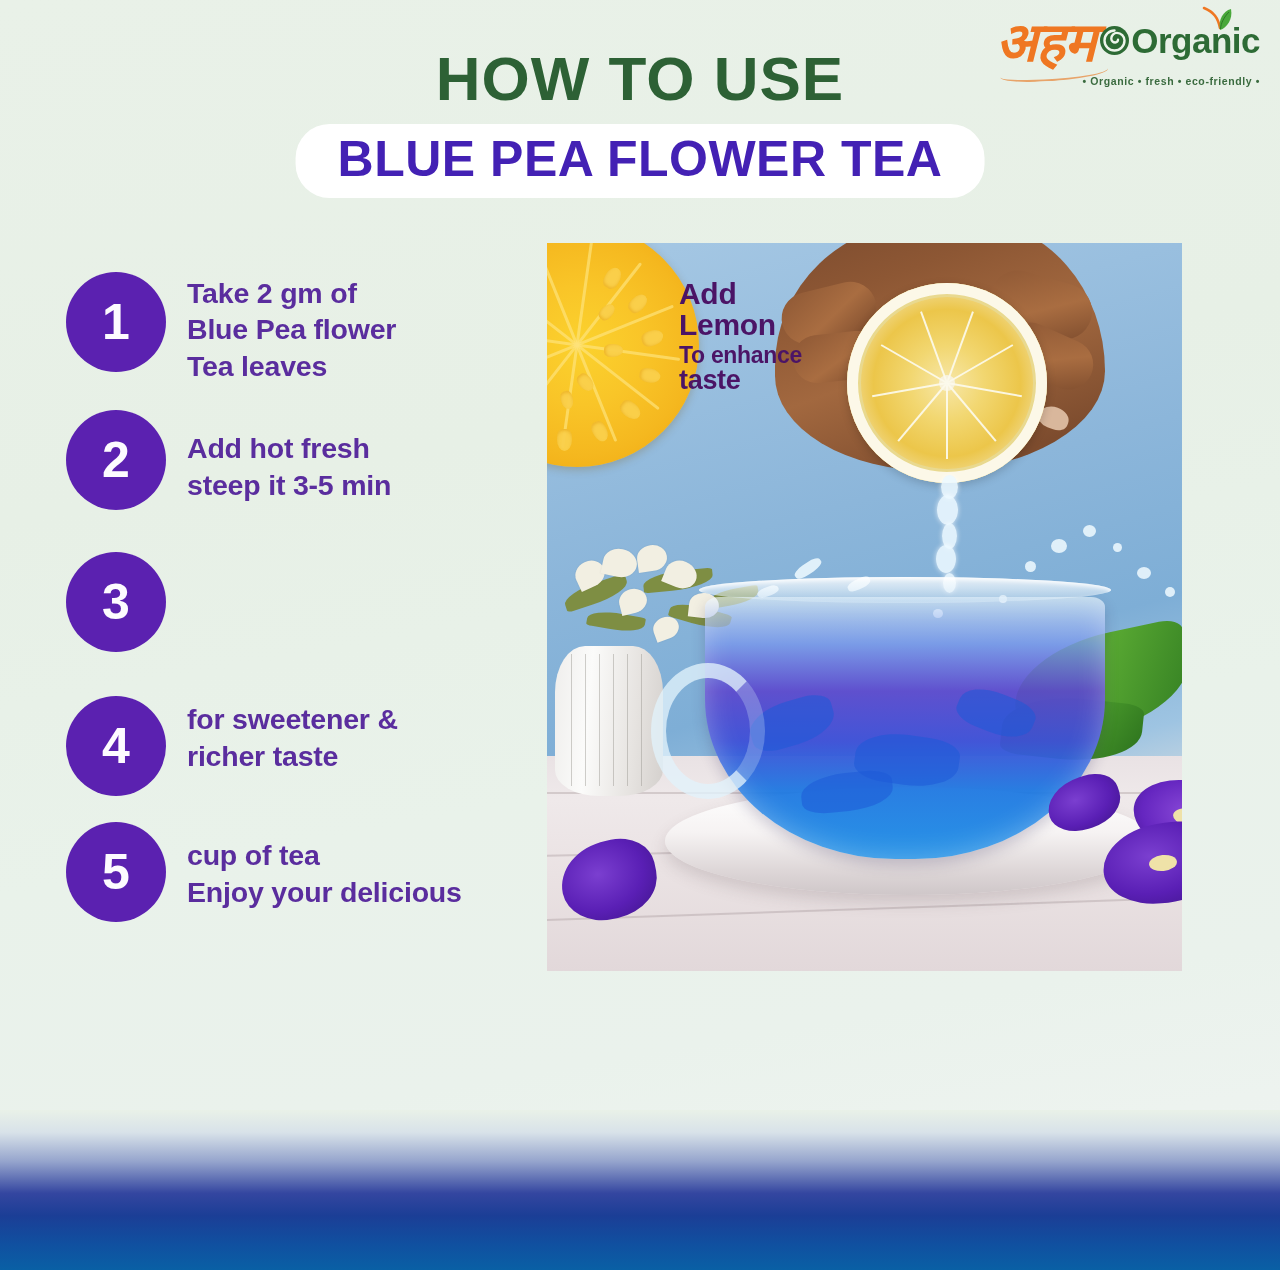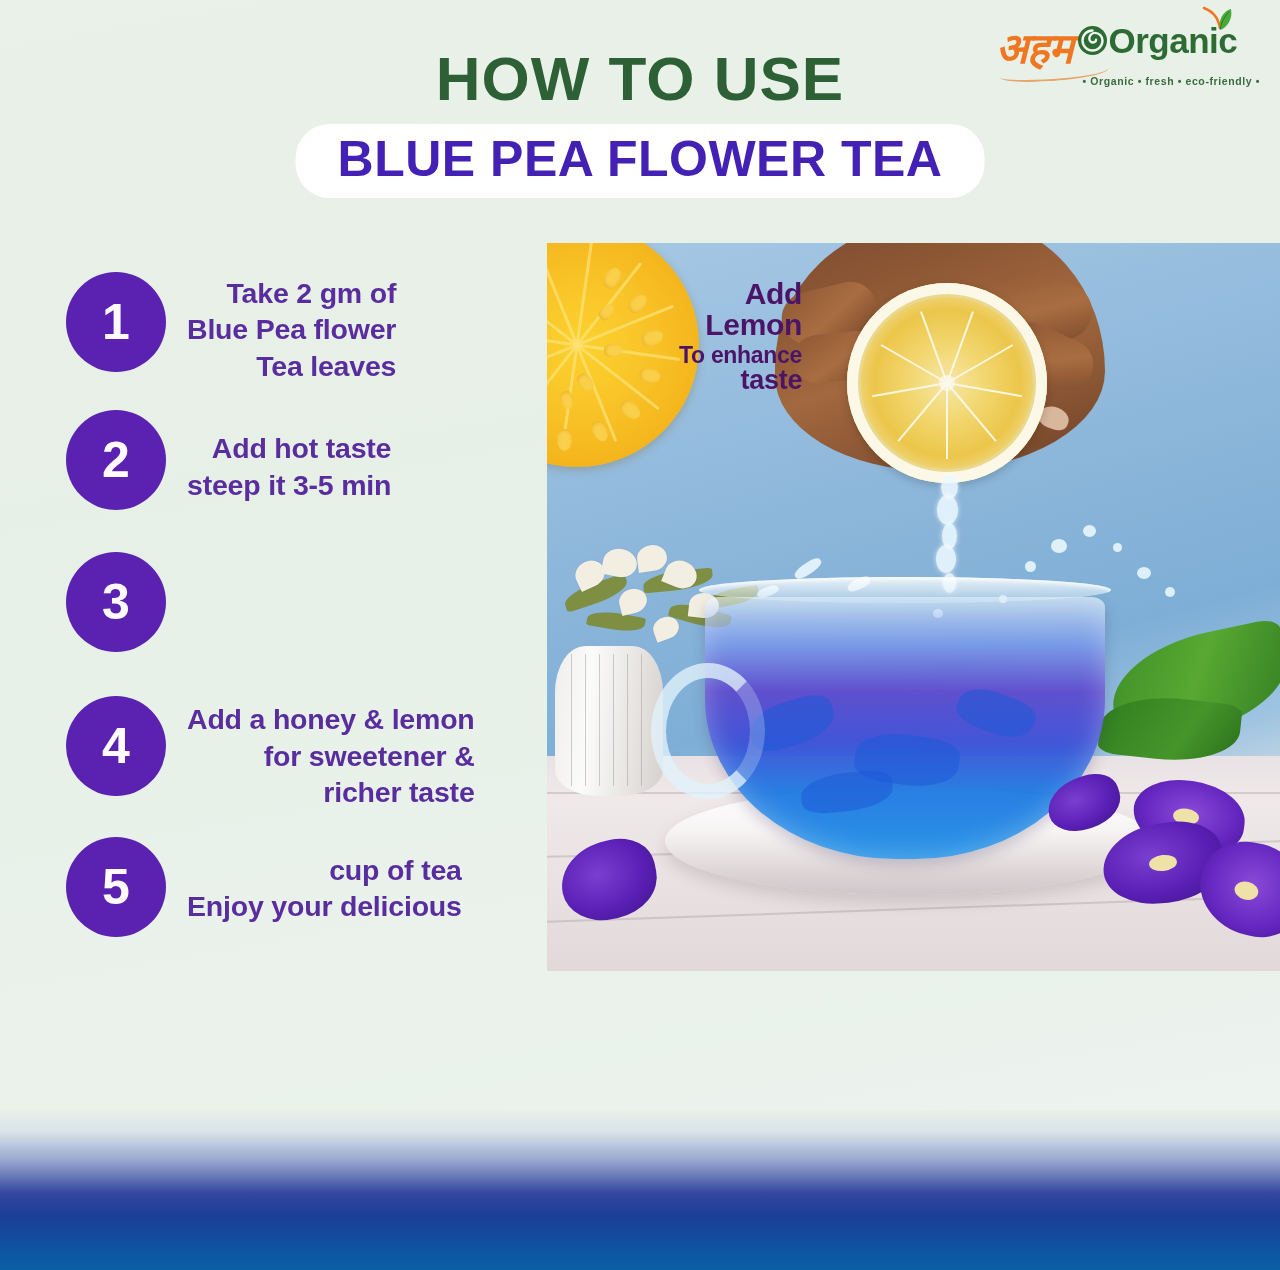--- a/index.html
+++ b/index.html
@@ -23,21 +23,21 @@
       rgba(52,70,160,1) 52%,
       rgba(27,62,150,1) 66%,
       rgba(16,80,160,1) 84%,
       rgba(9,96,165,1) 100%);
   }
   
   #logo{position:absolute;top:12px;right:16px;width:268px;height:86px;}
   #logo-mark{display:flex;align-items:flex-end;height:56px;position:relative;}
   #logo-hindi{
     font-family:"Liberation Serif",serif;font-style:italic;font-weight:bold;
-    font-size:42px;color:#ef7722;letter-spacing:-1px;line-height:1;
+    font-size:54px;color:#ef7722;letter-spacing:-1px;line-height:1;
     margin-right:4px;position:relative;top:2px;
   }
   #logo-hindi::after{
     content:"";position:absolute;left:4px;bottom:-11px;width:108px;height:14px;
     border-bottom:2.5px solid #e8a46a;border-radius:0 0 60% 40%;
     transform:rotate(-3deg);
   }
   #logo-spiral{position:relative;width:31px;height:31px;margin-right:1px;align-self:center;}
   #logo-spiral svg{display:block;}
   #logo-organic{
@@ -69,36 +69,36 @@
   .step{display:flex;align-items:flex-start;margin-bottom:22px;}
   .step-badge{
     flex:0 0 auto;width:100px;height:100px;border-radius:50%;
     background:#5b21b0;color:#fdfbff;
     display:flex;align-items:center;justify-content:center;
     font-size:50px;font-weight:bold;line-height:1;
   }
   .step-text{
     margin-left:21px;padding-top:8px;
     font-size:28.5px;font-weight:bold;color:#5a2d9e;
-    line-height:1.28;letter-spacing:-0.2px;text-align:right;
+    line-height:1.28;letter-spacing:-0.2px;
   }
   .step-text span{display:block;white-space:nowrap;}
   #step-1{margin-bottom:26px;}
   #step-1 .step-text{padding-top:3px;}
   #step-2{margin-bottom:42px;}
   #step-2 .step-text{padding-top:20px;}
   #step-3{margin-bottom:44px;}
   #step-3 .step-text{padding-top:18px;}
   #step-4{margin-bottom:26px;}
   #step-4 .step-text{padding-top:5px;}
   #step-5 .step-text{padding-top:15px;}
   
   #photo{
-    position:absolute;left:547px;top:243px;width:733px;height:728px;
-    overflow:hidden;background:#8fb9dc;text-align:right;
+    position:absolute;left:547px;top:243px;width:635px;height:728px;
+    overflow:hidden;background:#8fb9dc;
   }
   #photo-sky{
     position:absolute;inset:0;
     background:linear-gradient(165deg,#a6c8e4 0%,#8cb6da 38%,#7eaed6 58%,#9ec4e2 72%,#cdd9e0 80%,#e6e2e4 88%,#efe9e9 100%);
   }
   
   #table{
     position:absolute;left:0;right:0;bottom:0;height:215px;
     background:linear-gradient(180deg,#e9e2e4 0%,#efe9ea 20%,#eae2e3 55%,#e2d8da 100%);
   }
@@ -253,33 +253,32 @@
       <div class="step-text">
         <span>Take 2 gm of</span>
         <span>Blue Pea flower</span>
         <span>Tea leaves</span>
       </div>
     </div>
 
     <div class="step" id="step-2">
       <div class="step-badge">2</div>
       <div class="step-text">
-        <span>Add hot taste</span>
+        <span>Add hot fresh</span>
         <span>steep it 3-5 min</span>
       </div>
     </div>
 
     <div class="step" id="step-3">
       <div class="step-badge">3</div>
     </div>
 
     <div class="step" id="step-4">
       <div class="step-badge">4</div>
       <div class="step-text">
-        <span>Add a honey &amp; lemon</span>
         <span>for sweetener &amp;</span>
         <span>richer taste</span>
       </div>
     </div>
 
     <div class="step" id="step-5">
       <div class="step-badge">5</div>
       <div class="step-text">
         <span>cup of tea</span>
         <span>Enjoy your delicious</span>

